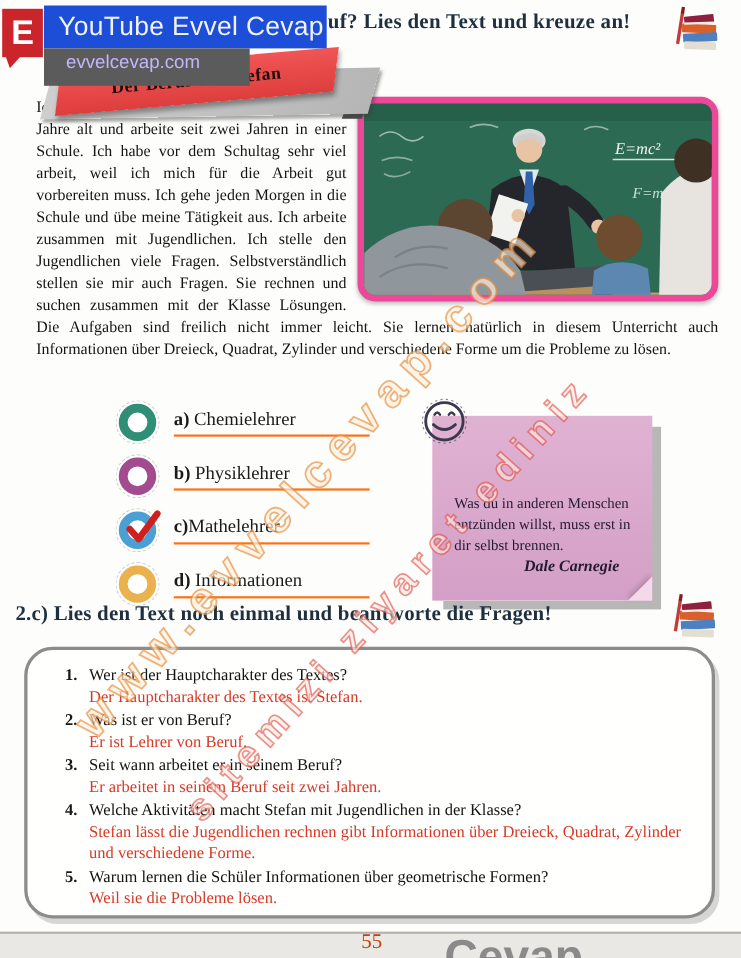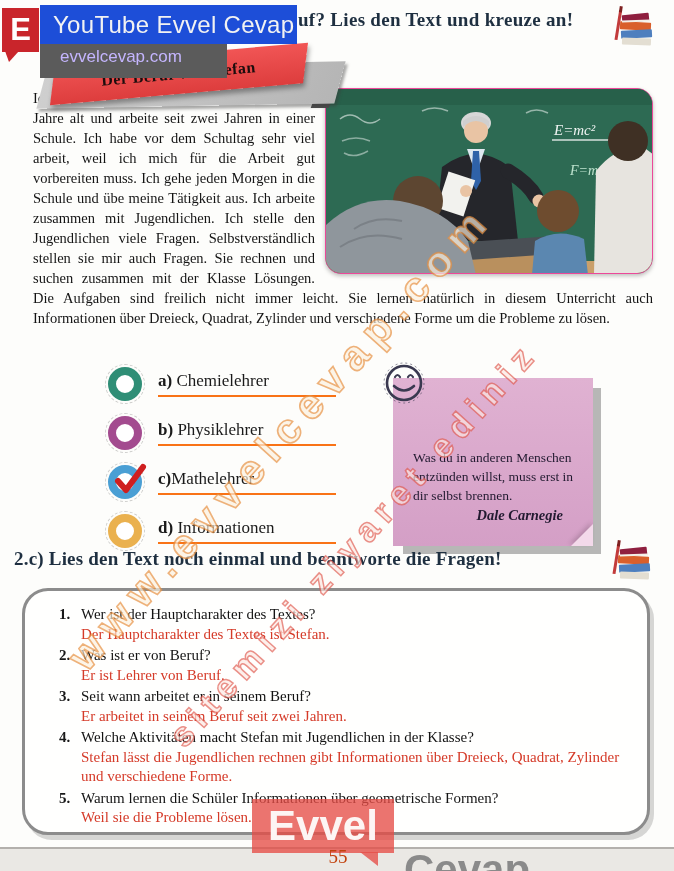--- a/index.html
+++ b/index.html
@@ -66,21 +66,21 @@
   }
   .ribbon-red span {
     transform:skewX(12deg); font-weight:bold; font-size:16px; color:#1c0d0d;
     letter-spacing:0.5px;
   }
 
   
   .read-wrap { position:absolute; left:33px; top:88px; width:620px; z-index:1; }
   .photo {
     float:right; width:328px; height:186px; margin:0 0 8px 10px;
-    border-radius:16px; overflow:hidden; border:1px solid #ec4899;
+    border-radius:16px; overflow:hidden; border:6px solid #ec4899;
     box-shadow:0 2px 4px rgba(0,0,0,0.25); background:#2d6a53;
   }
   .read-text { text-align:justify; font-size:14.5px; line-height:20px; color:#141414; }
 
   
   .opts { position:absolute; left:108px; top:366px; z-index:2; display:flex; flex-direction:column; gap:13px; }
   .opt-row { display:flex; align-items:center; height:36px; }
   .ring {
     position:relative; width:34px; height:34px; border-radius:50%;
     border-width:8px; border-style:solid; background:#fff; flex:0 0 auto;
@@ -326,17 +326,16 @@
         <div class="qa-a">Weil sie die Probleme lösen.</div>
       </div>
     </div>
   </div>
 
   <div class="wm-diag wm-d1">www.evvelcevap.com</div>
   <div class="wm-diag wm-d2">sitemizi ziyaret ediniz</div>
 
   <div class="foot-line"></div>
   <div class="foot-band"></div>
-  <div class="wm-evvel">Evvel</div>
   <div class="wm-cevap">Cevap</div>
   <div class="page-num">55</div>
 
 </div>
 
 </body></html>

